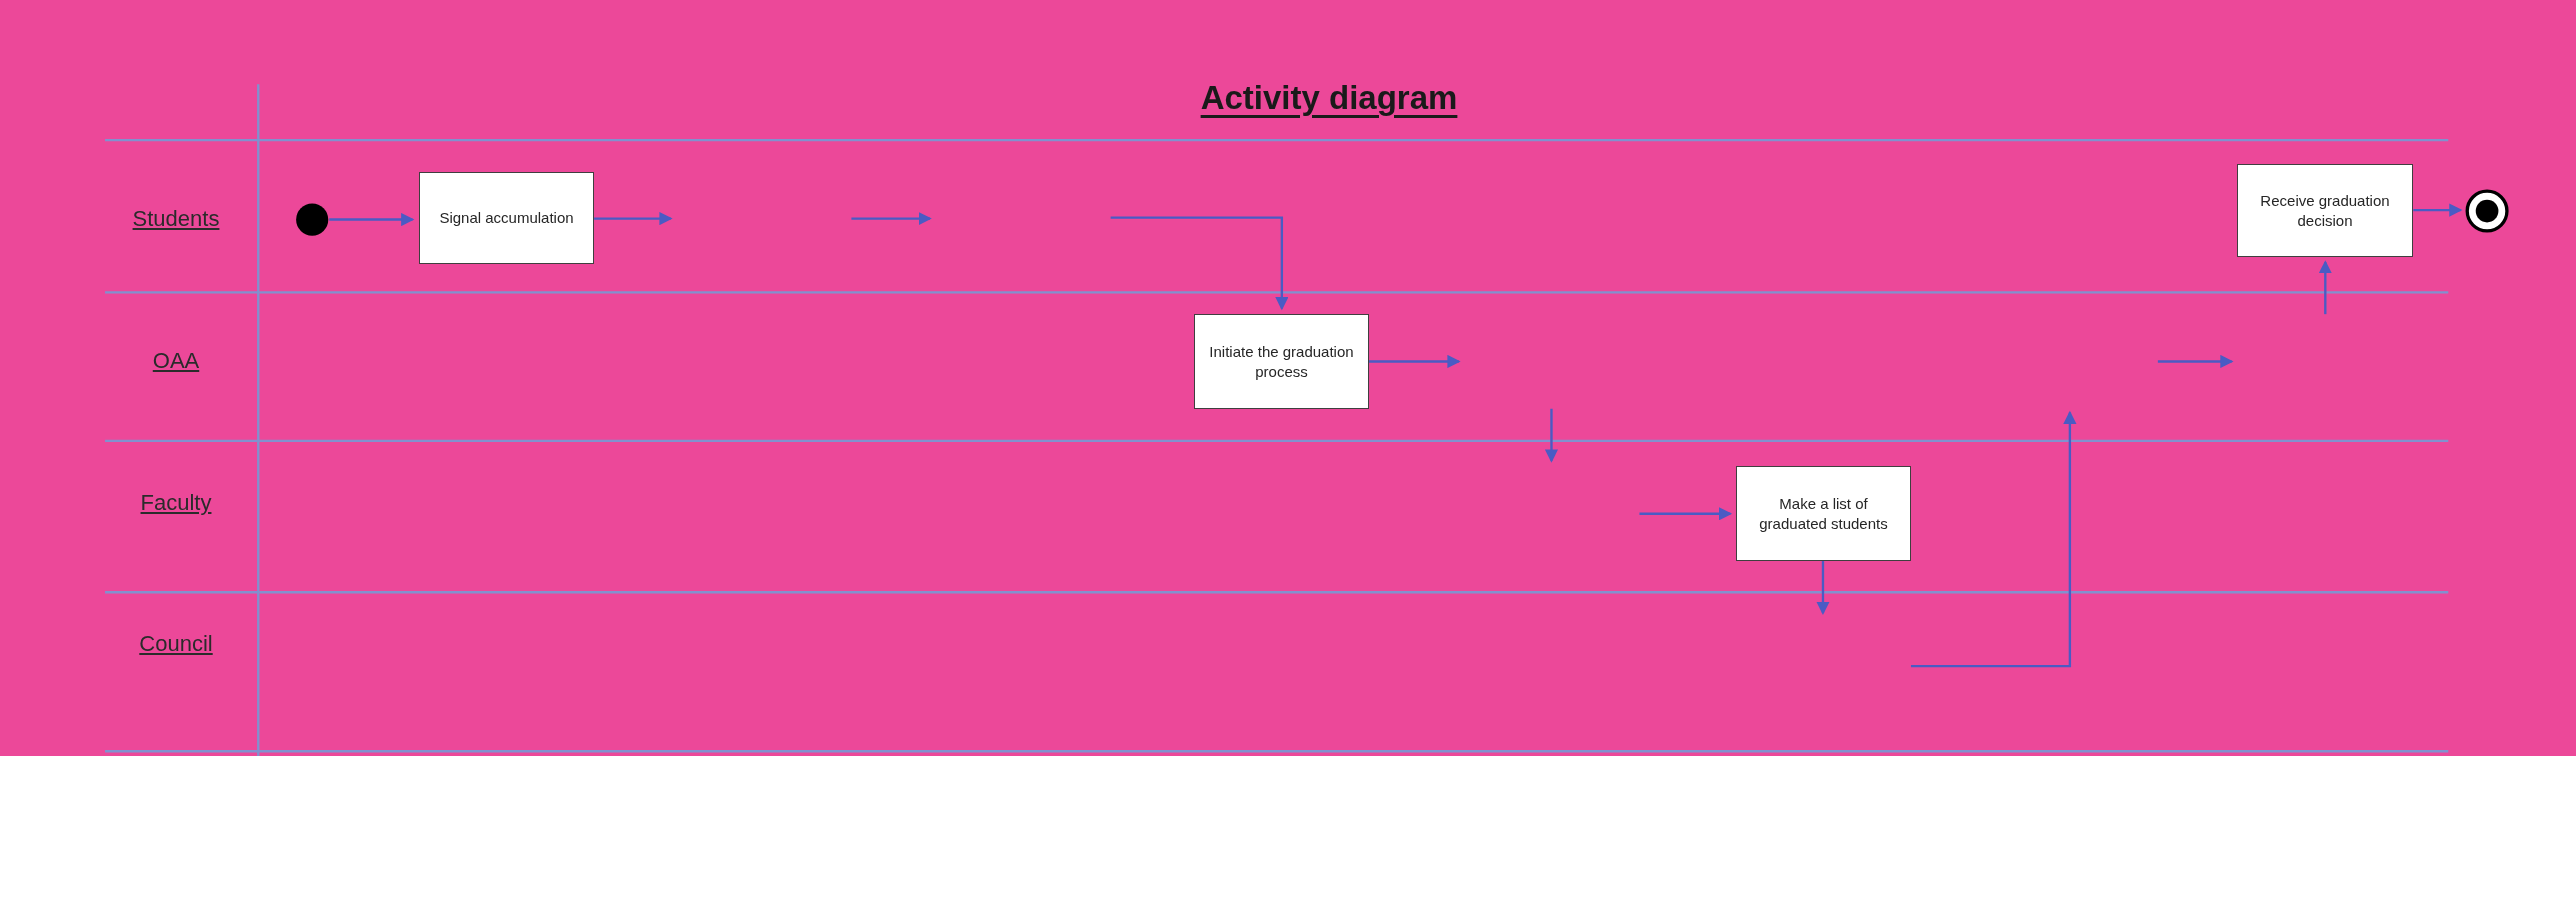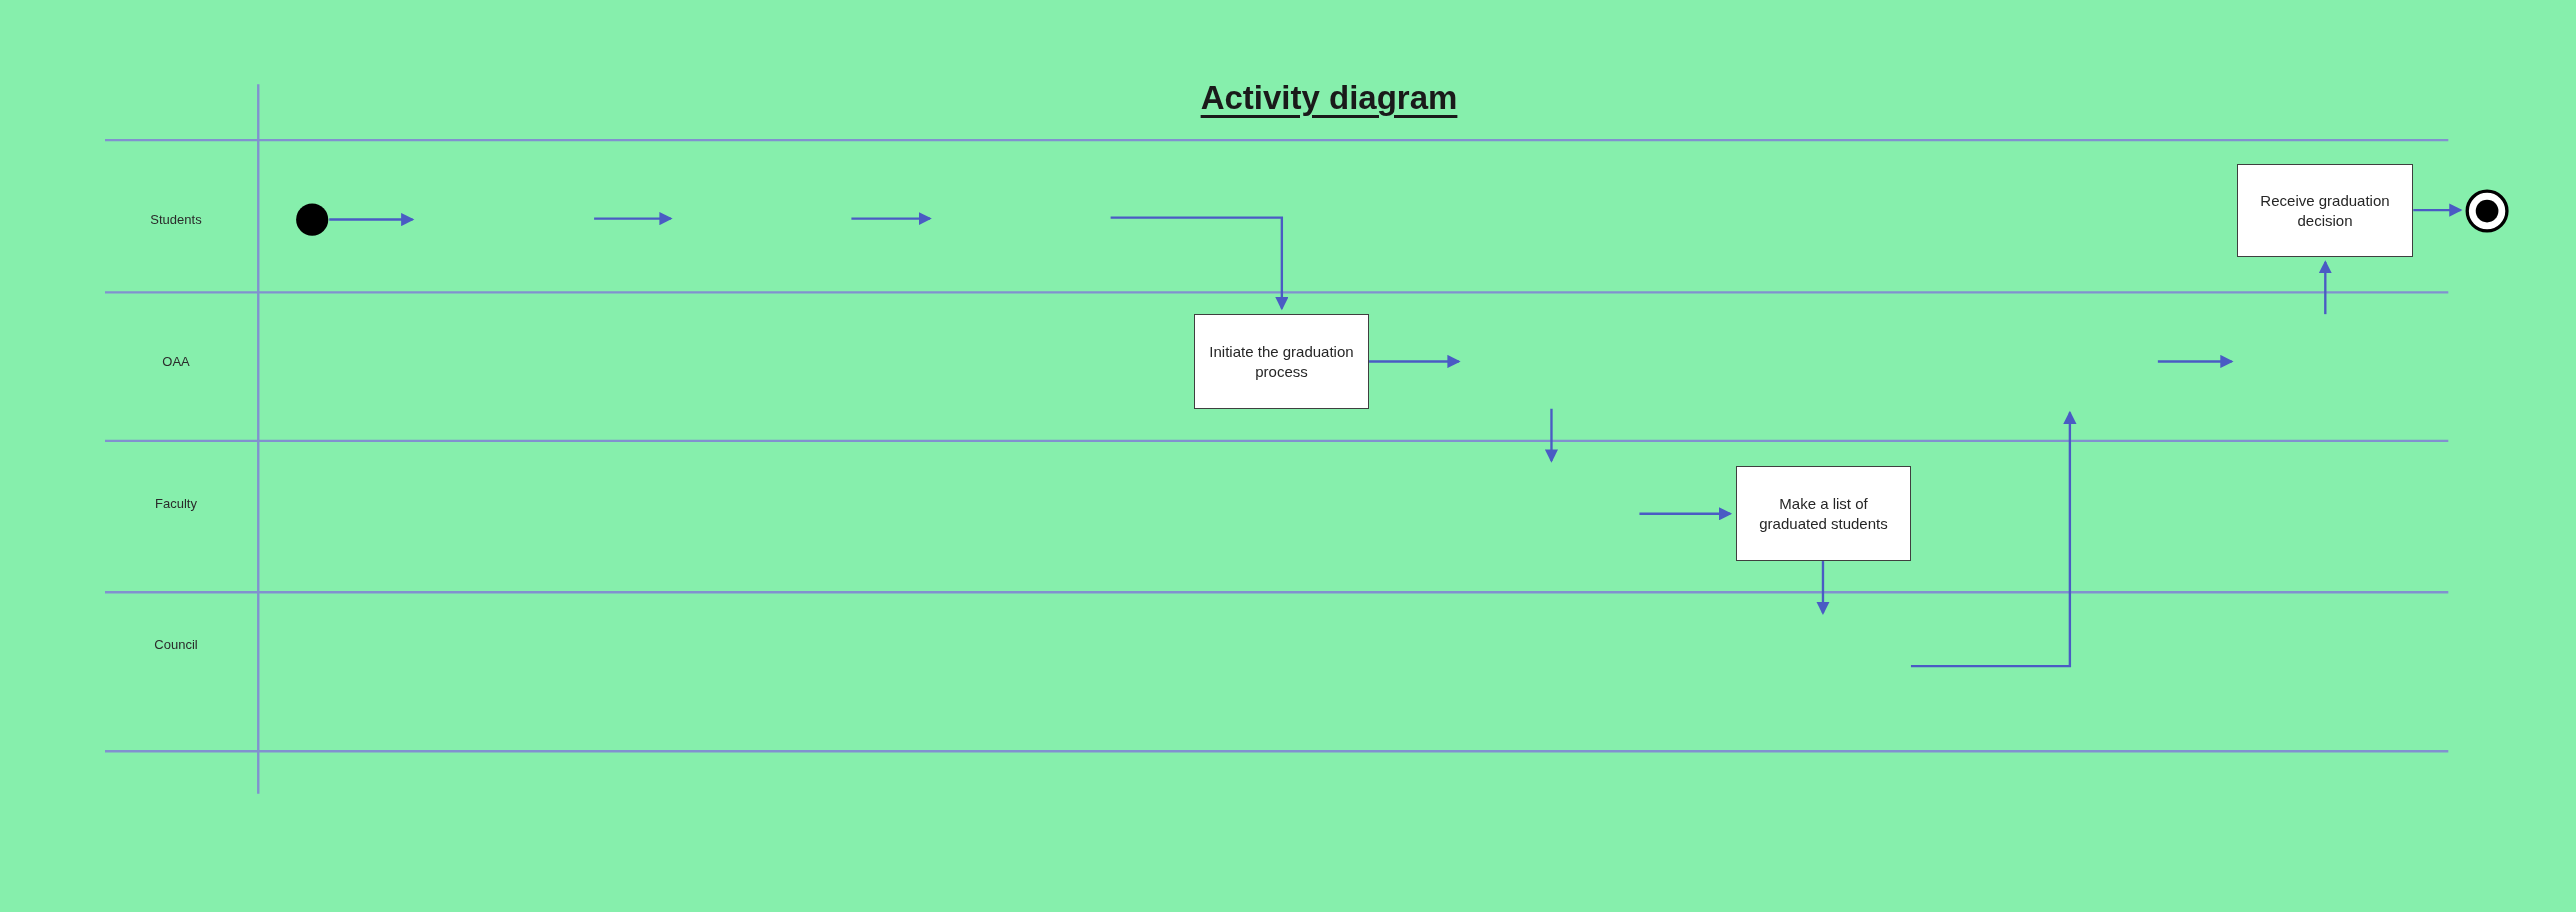--- a/index.html
+++ b/index.html
@@ -3,22 +3,22 @@
 <meta charset="utf-8">
 <style>
   html, body {
     margin: 0;
     padding: 0;
     background: #ffffff;
   }
   .canvas {
     position: relative;
     width: 2576px;
-    height: 912px;
-    background: #86efac;
+    height: 756px;
+    background: #ec4899;
     font-family: "Liberation Sans", sans-serif;
     color: #262626;
     overflow: hidden;
   }
   .title {
     position: absolute;
     left: 1329px;
     top: 79px;
     transform: translateX(-50%);
     font-size: 33px;
@@ -32,23 +32,24 @@
     position: absolute;
     left: 0;
     top: 0;
   }
   .lane-label {
     position: absolute;
     left: 105px;
     width: 142px;
     transform: translateY(-50%);
     text-align: center;
-    font-size: 13px;
+    font-size: 22px;
     color: #2b2b2b;
     white-space: nowrap;
+    text-decoration: underline;
   }
   .activity-box {
     position: absolute;
     box-sizing: border-box;
     border: 1.9px solid #3f3f3f;
     background: #ffffff;
     display: flex;
     align-items: center;
     justify-content: center;
     text-align: center;
@@ -102,20 +103,21 @@
       <circle cx="2629" cy="223" r="21" fill="#ffffff" stroke="#000000" stroke-width="3.5"></circle>
       <circle cx="2629" cy="223" r="12" fill="#000000"></circle>
     </g>
   </svg>
 
   <div class="lane-label" style="top:219px">Students</div>
   <div class="lane-label" style="top:361px">OAA</div>
   <div class="lane-label" style="top:503px">Faculty</div>
   <div class="lane-label" style="top:644px">Council</div>
 
+  <div class="activity-box" style="left:419px; top:172px; width:175px; height:92px">Signal accumulation</div>
   <div class="activity-box" style="left:2237px; top:164px; width:176px; height:93px">Receive graduation decision</div>
 
   <div class="activity-box" style="left:1194px; top:314px; width:175px; height:95px">Initiate the graduation process</div>
 
   <div class="activity-box" style="left:1736px; top:466px; width:175px; height:95px">Make a list of graduated students</div>
 
 
 </div>
 
 

